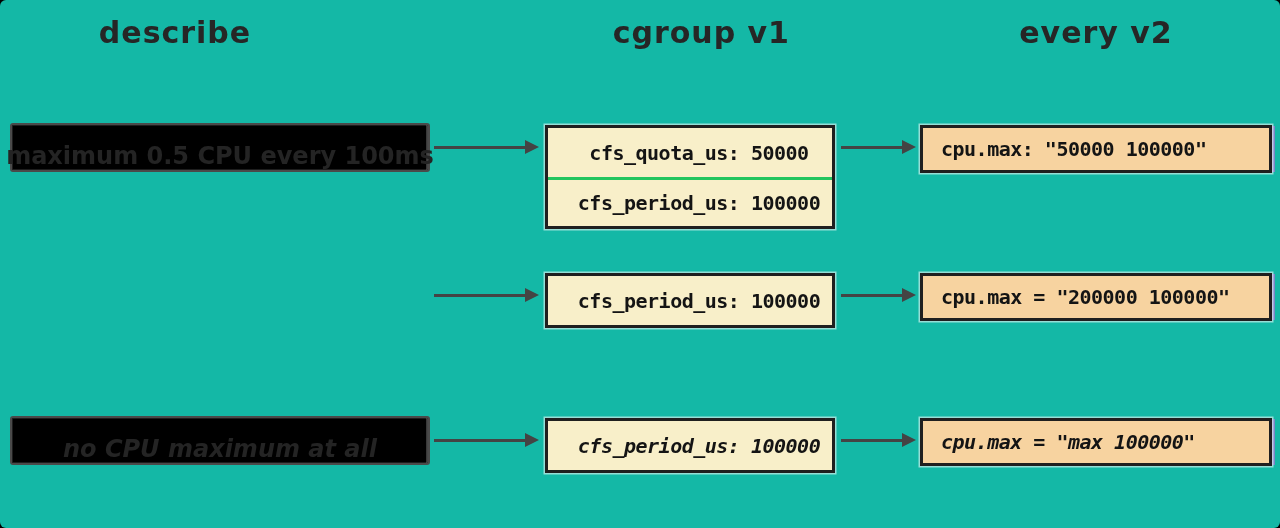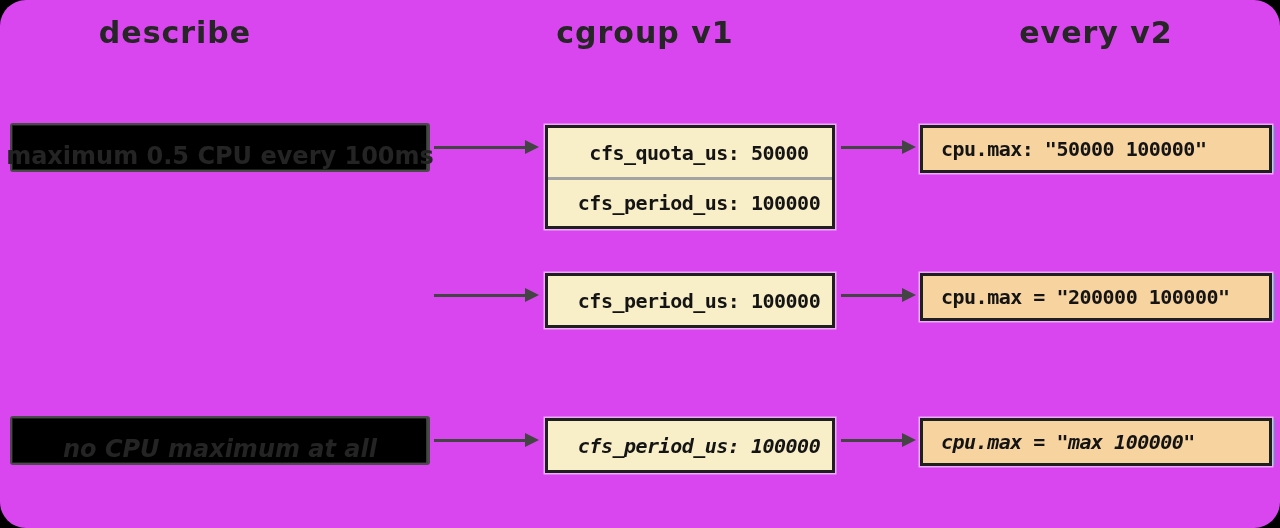--- a/index.html
+++ b/index.html
@@ -5,40 +5,40 @@
   html, body {
     margin: 0;
     padding: 0;
     background: #000000;
     font-family: "Liberation Sans", sans-serif;
   }
   #canvas {
     position: relative;
     width: 1280px;
     height: 528px;
-    background: #d946ef;
-    border-radius: 26px;
+    background: #14b8a6;
+    border-radius: 6px;
     overflow: hidden;
   }
 
   
   .col-header {
     position: absolute;
     top: 12px;
     height: 42px;
     line-height: 42px;
     text-align: center;
     font-size: 30px;
     font-weight: bold;
     letter-spacing: 1px;
     color: #262626;
     font-family: "DejaVu Sans", sans-serif;
   }
   #hdr-left   { left: 10px;  width: 330px; }
-  #hdr-middle { left: 500px; width: 290px; }
+  #hdr-middle { left: 500px; width: 290px; text-align: right; }
   #hdr-right  { left: 920px; width: 352px; }
 
   
   .row { position: absolute; left: 0; width: 1280px; height: 100px; }
   .row-1 { top: 123px; }
   .row-2 { top: 271px; }
   .row-3 { top: 416px; font-style: italic; }
 
   
   .scenario-box {
@@ -89,21 +89,21 @@
   .v1-line {
     box-sizing: border-box;
     width: 100%;
     height: 49px;
     display: flex;
     align-items: center;
     padding-left: 18px;
     background: #f8efc9;
     justify-content: center;
   }
-  .v1-line + .v1-line { border-top: 3px solid #a3a3a3; }
+  .v1-line + .v1-line { border-top: 3px solid #22c55e; }
 
   
   .v2-box {
     position: absolute;
     left: 920px; top: 2px;
     width: 352px; height: 48px;
     box-sizing: border-box;
     border: 3px solid #1f1f1f;
     background: #f7d3a0;
     box-shadow: 0 0 0 1.5px rgba(255,255,255,0.55),

